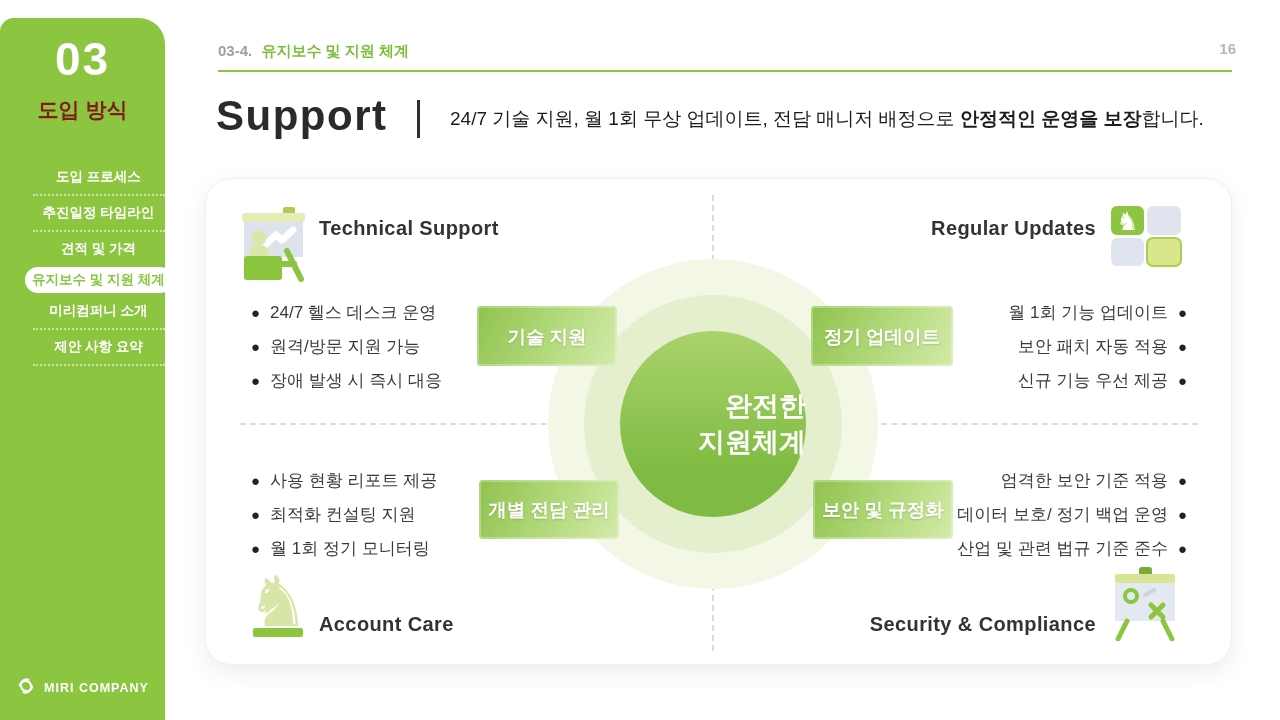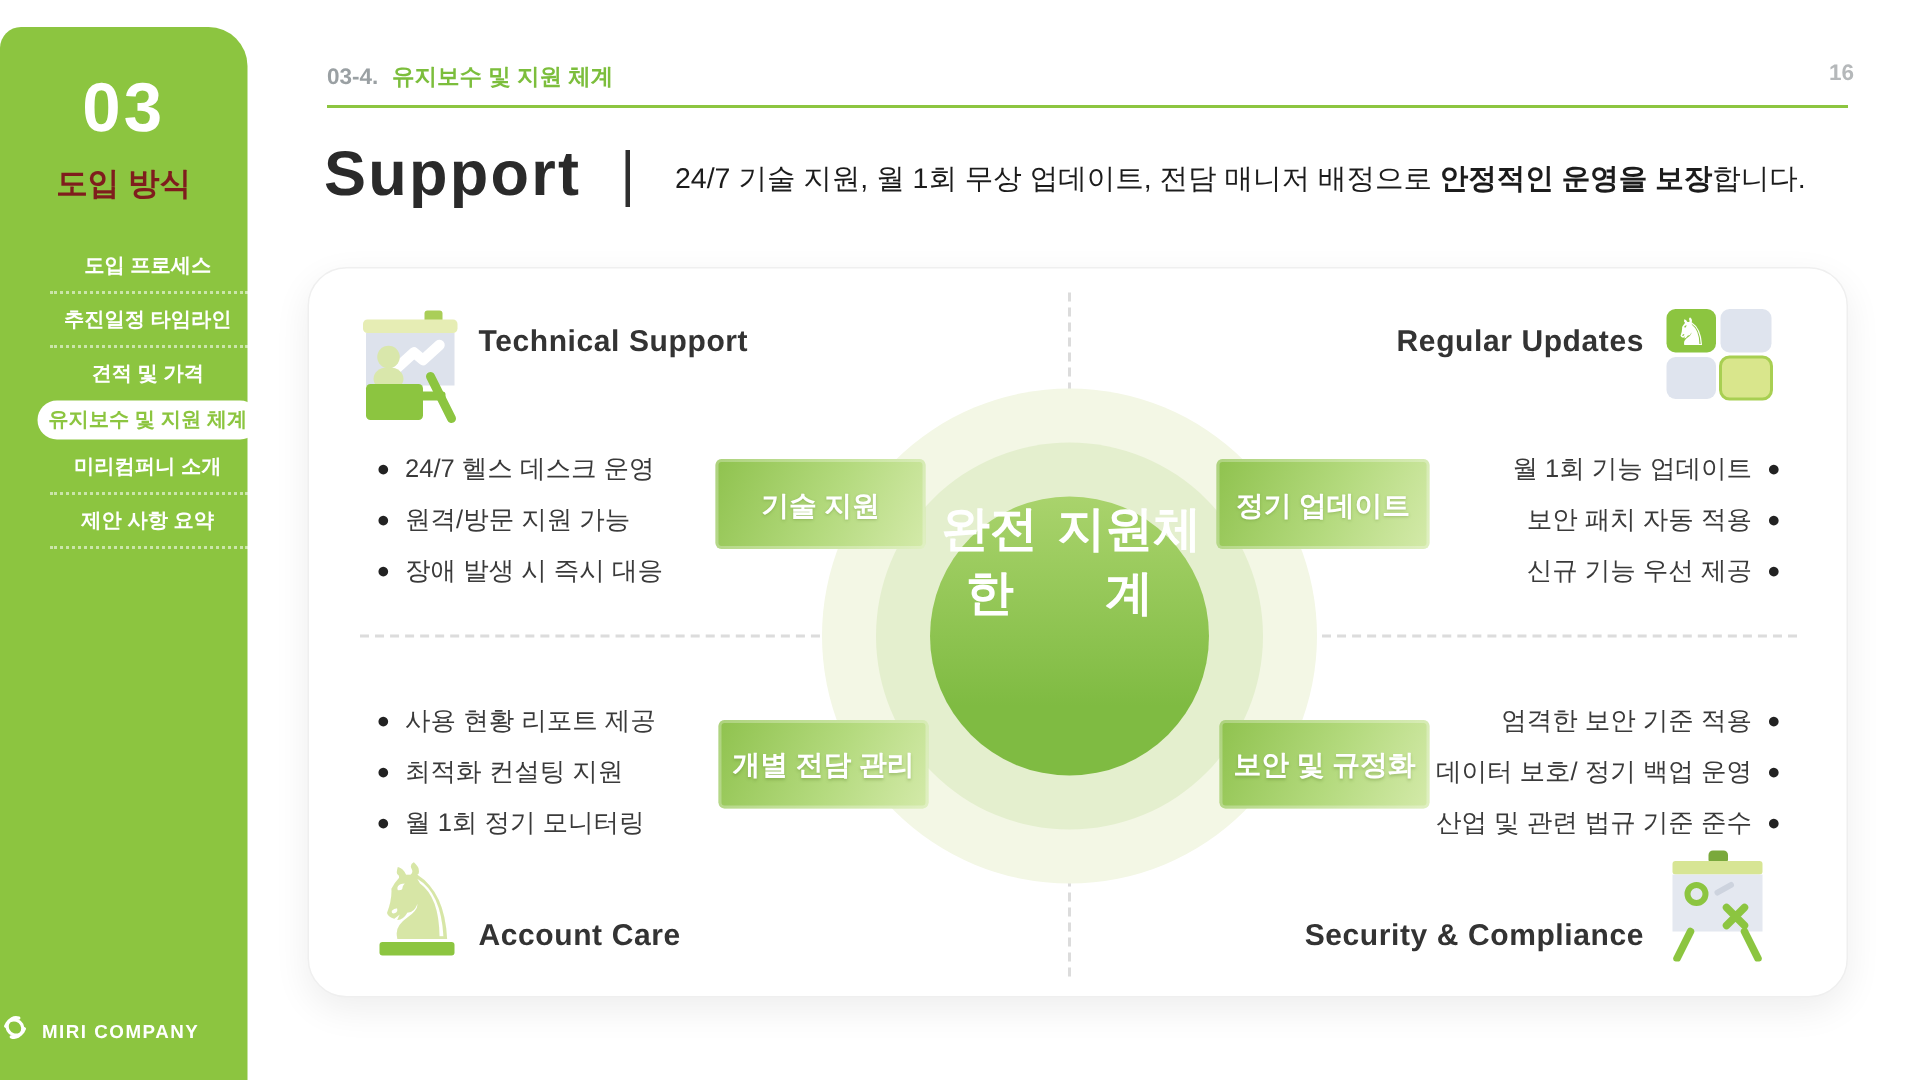--- a/index.html
+++ b/index.html
@@ -2,33 +2,33 @@
 <html><head>
 <meta charset="utf-8">
 <style>
   * { margin:0; padding:0; box-sizing:border-box; }
   body { background:#ffffff; font-family:"Liberation Sans", sans-serif; }
   .page { position:relative; width:1280px; height:720px; background:#ffffff; overflow:hidden; }
 
   
   .sidebar { position:absolute; left:0; top:18px; width:165px; height:702px;
              background:#8CC540; border-radius:14px 26px 0 0; }
-  .chapter-num { margin-top:26px; text-align:center; color:#fff; font-size:46px;
+  .chapter-num { margin-top:14px; text-align:center; color:#fff; font-size:46px;
                  font-weight:bold; letter-spacing:2px; }
   .chapter-title { margin-top:10px; text-align:center; color:#7f1d1d; font-size:21px; font-weight:bold; }
   .menu { position:absolute; top:145px; left:0; width:100%;
           display:flex; flex-direction:column; align-items:center;margin-left:16px; }
   .menu-item { width:150px; height:24px; margin:2px 0; display:flex; align-items:center;
                justify-content:center; color:#fff; font-size:13.5px; font-weight:bold;
                cursor:pointer; white-space:nowrap; }
   .menu-item.active { background:#ffffff; color:#8CC540; border-radius:14px; height:26px;
                       width:148px; margin:4px 0; }
   .menu-sep { width:132px; border-top:2px dotted rgba(255,255,255,0.55); margin:3px 0; }
   .logo { position:absolute; bottom:20px; left:0; width:100%; display:flex;
-          align-items:center; gap:8px; }
+          align-items:center; justify-content:center; gap:8px; }
   .logo-text { color:#fff; font-size:12.5px; font-weight:bold; letter-spacing:1px; }
 
   
   .breadcrumb { position:absolute; left:218px; top:42px; font-size:15px; font-weight:bold; }
   .crumb-prefix { color:#9aa0a3; }
   .crumb-title { color:#7CBE3C; margin-left:5px; }
   .page-num { position:absolute; left:1206px; top:40px; width:30px; text-align:right;
               font-size:15px; color:#b5b8ba; font-weight:bold; }
   .header-rule { position:absolute; left:218px; top:70px; width:1014px; height:2px; background:#8CC540; }
   .main-title { position:absolute; left:216px; top:92px; font-size:42px; font-weight:bold;
@@ -45,22 +45,22 @@
             border-left:2px dashed #dcdcdc; }
   .h-dash { position:absolute; left:34px; top:244px; width:958px; height:0;
             border-top:2px dashed #dcdcdc; }
 
   .halo-outer { position:absolute; left:342px; top:80px; width:330px; height:330px;
                 border-radius:50%; background:#f3f7e5; }
   .halo-mid { position:absolute; left:378px; top:116px; width:258px; height:258px;
               border-radius:50%; background:#e4efce; }
   .circle-main { position:absolute; left:414px; top:152px; width:186px; height:186px;
                  border-radius:50%; background:linear-gradient(to bottom,#a9d36c 0%,#7fbb42 75%);
-                 display:flex; flex-direction:row; align-items:flex-start; justify-content:center;
-                 color:#fff; font-size:32px; font-weight:bold; line-height:1.35; text-align:center; }
+                 display:flex; flex-direction:column; align-items:flex-end; justify-content:center;
+                 color:#fff; font-size:27px; font-weight:bold; line-height:1.35; text-align:center; }
 
   .pill { position:absolute; border-radius:4px; display:flex; align-items:center; justify-content:center;
           color:#fff; font-size:18.5px; font-weight:bold; white-space:nowrap;
           background:linear-gradient(115deg,#8fc24e 0%,#b4da7e 55%,#d4eaaa 100%);
           box-shadow:inset 0 0 0 2px rgba(255,255,255,0.28);
           text-shadow:0 1px 2px rgba(90,130,40,0.35); }
   .pill-tl { left:271px; top:127px; width:140px; height:60px; }
   .pill-tr { left:605px; top:127px; width:142px; height:60px; }
   .pill-bl { left:273px; top:301px; width:140px; height:59px; }
   .pill-br { left:607px; top:301px; width:140px; height:59px; }

